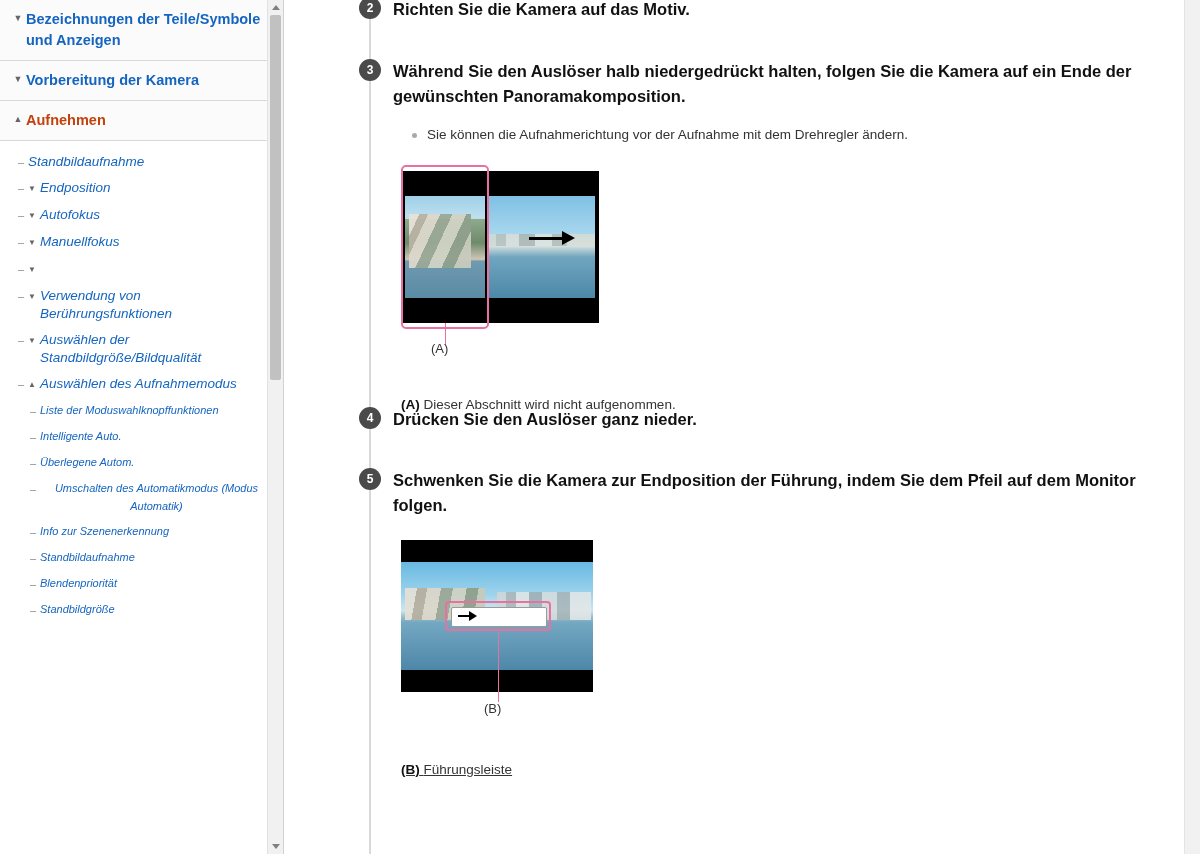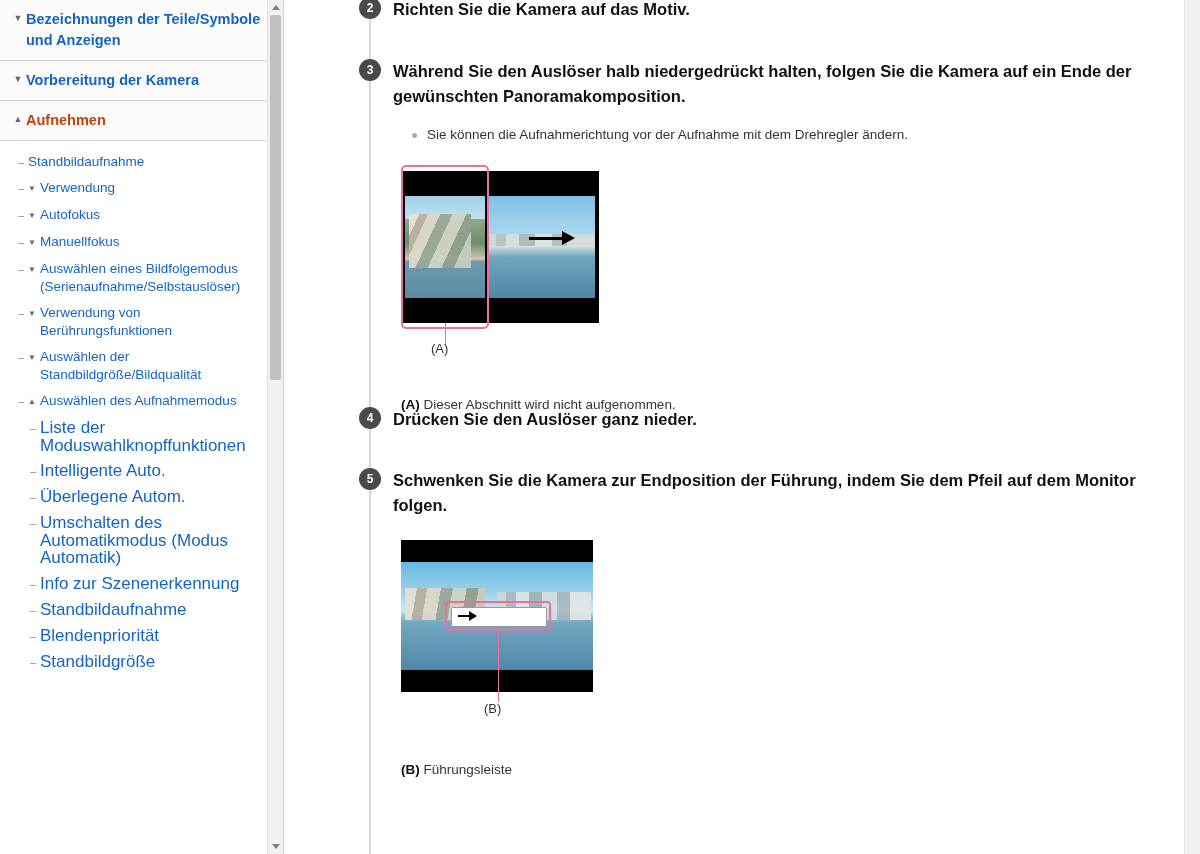--- a/index.html
+++ b/index.html
@@ -66,23 +66,24 @@
   .sub-item .caret {
     flex: 0 0 12px;
     color: #666;
     font-size: 8px;
     line-height: 19px;
   }
   .sub-item .txt {
     font-size: 13.5px;
     color: #1565c0;
     line-height: 18px;
+    font-style: italic;
   }
   .sub-item.lvl2 { padding-left: 30px; }
-  .sub-item.lvl2 .txt { font-size: 17px; color: #1565c0; line-height: 17.5px;}
+  .sub-item.lvl2 .txt { font-size: 11px; color: #1565c0; line-height: 17.5px; text-align: center;}
 
   
   #sb-scroll {
     position: absolute;
     right: 0;
     top: 0;
     width: 15px;
     height: 854px;
     background: #f1f1f1;
     border-left: 1px solid #e2e2e2;
@@ -348,36 +349,35 @@
     </div>
 
     <div class="sub-list">
       <div class="sub-item">
         <span class="dash">–</span>
         <span class="txt">Standbildaufnahme</span>
       </div>
       <div class="sub-item">
         <span class="dash">–</span>
         <span class="caret">▼</span>
-        <span class="txt">Verwendung</span>
+        <span class="txt">Endposition</span>
       </div>
       <div class="sub-item">
         <span class="dash">–</span>
         <span class="caret">▼</span>
         <span class="txt">Autofokus</span>
       </div>
       <div class="sub-item">
         <span class="dash">–</span>
         <span class="caret">▼</span>
         <span class="txt">Manuellfokus</span>
       </div>
       <div class="sub-item">
         <span class="dash">–</span>
         <span class="caret">▼</span>
-        <span class="txt">Auswählen eines Bildfolgemodus (Serienaufnahme/Selbstauslöser)</span>
       </div>
       <div class="sub-item">
         <span class="dash">–</span>
         <span class="caret">▼</span>
         <span class="txt">Verwendung von Berührungsfunktionen</span>
       </div>
       <div class="sub-item">
         <span class="dash">–</span>
         <span class="caret">▼</span>
         <span class="txt">Auswählen der Standbildgröße/Bildqualität</span>
@@ -474,21 +474,21 @@
       <div class="fig2-wrap">
         <div class="fig2">
           <div class="photo"></div>
           <div class="guidebar">
             <div class="ga"></div>
           </div>
           <div class="hl-box2"></div>
         </div>
         <div class="leader" style="left:105px; top:92px; height:70px;"></div>
         <div class="fig-lab" style="left:91px; top:161px;">(B)</div>
-        <div class="caption" style="position:absolute; left:8px; top:220px;">
+        <div class="caption" style="position:absolute; left:8px; top:220px;text-decoration:underline;">
           <b>(B)</b>
           <span>Führungsleiste</span>
         </div>
       </div>
     </div>
   </div>
 
   <div id="page-scroll"></div>
 </div>
 

